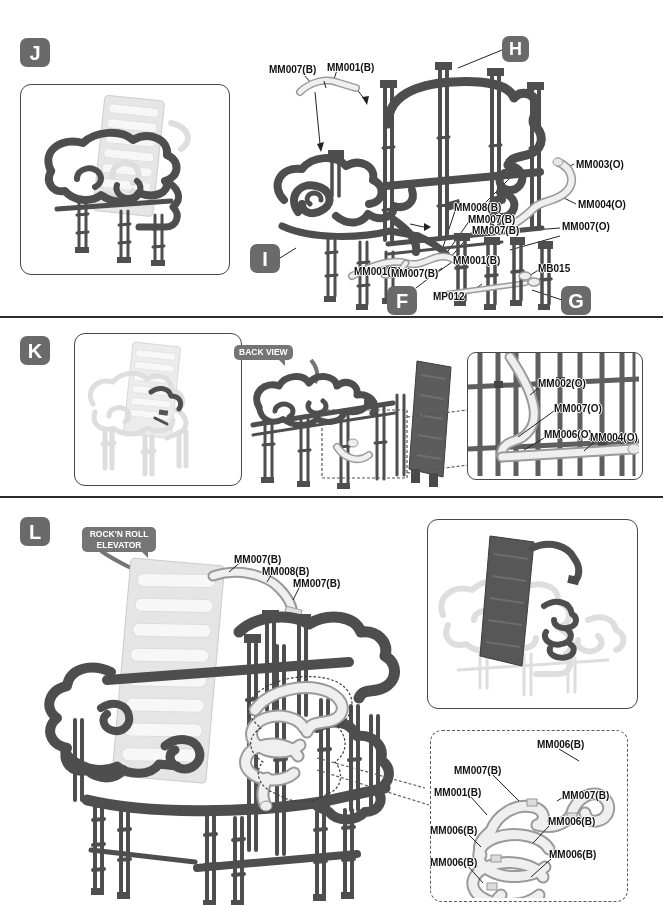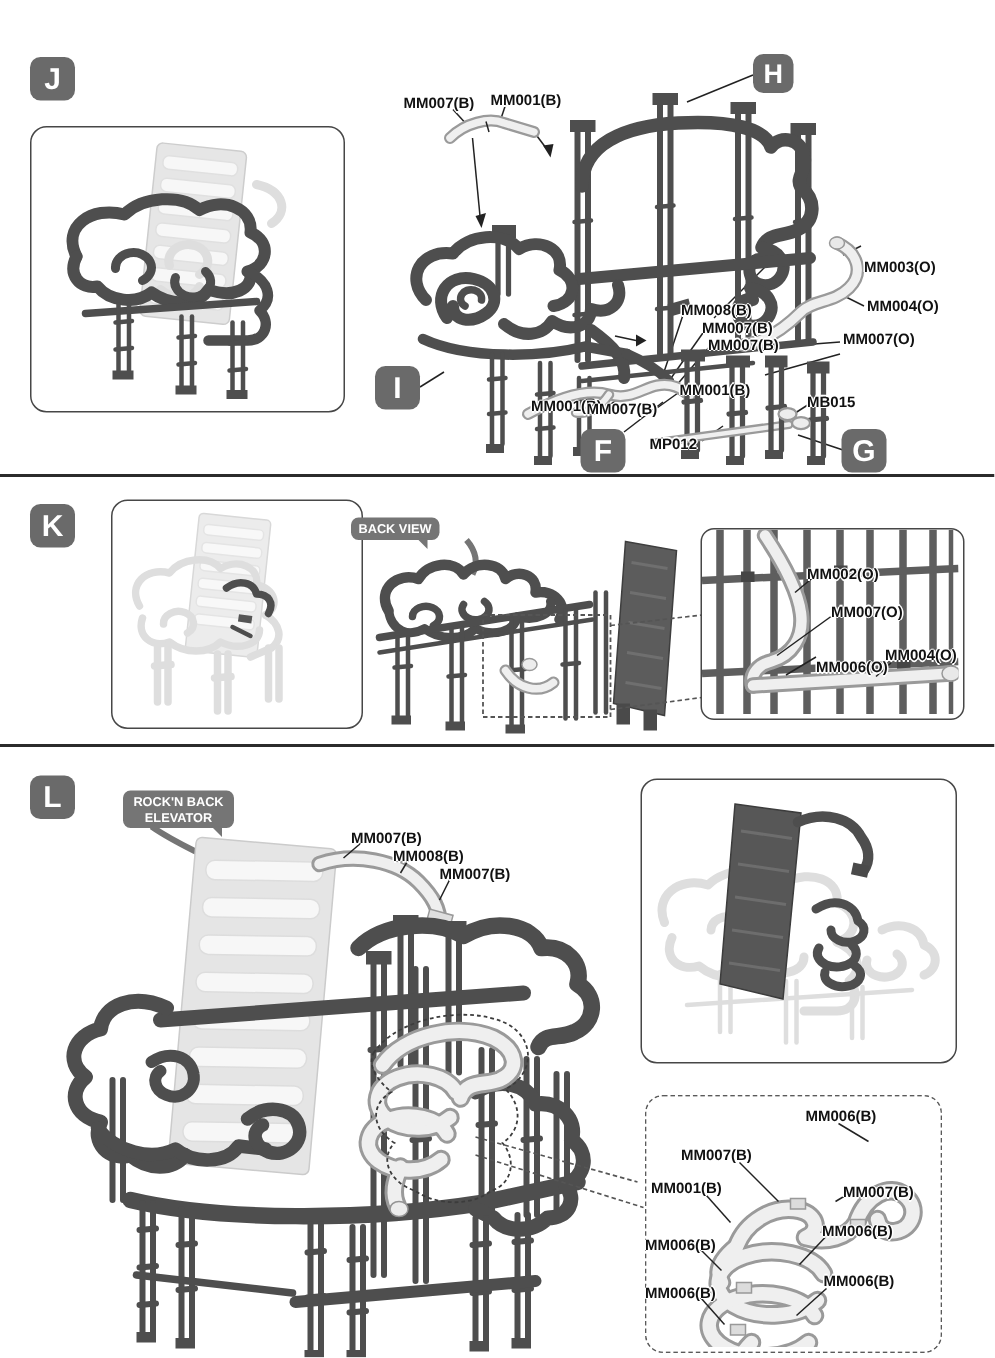--- a/index.html
+++ b/index.html
@@ -207,21 +207,21 @@
   <ellipse cx="294" cy="254" rx="6" ry="4" fill="#ededed" stroke="#999" stroke-width="1.5"></ellipse>
 </svg>
 
 <div class="badge" style="left:502px;top:36px;width:27px;height:26px;font-size:18px">H</div>
 <div class="badge" style="left:250px;top:244px">I</div>
 <div class="badge" style="left:387px;top:286px">F</div>
 <div class="badge" style="left:561px;top:286px">G</div>
 
 <div class="plabel" style="left:269px;top:64px">MM007(B)</div>
 <div class="plabel" style="left:327px;top:62px">MM001(B)</div>
-<div class="plabel" style="left:576px;top:173px">MM003(O)</div>
+<div class="plabel" style="left:576px;top:159px">MM003(O)</div>
 <div class="plabel" style="left:578px;top:199px">MM004(O)</div>
 <div class="plabel" style="left:562px;top:221px">MM007(O)</div>
 <div class="plabel" style="left:454px;top:202px">MM008(B)</div>
 <div class="plabel" style="left:468px;top:214px">MM007(B)</div>
 <div class="plabel" style="left:472px;top:225px">MM007(B)</div>
 <div class="plabel" style="left:453px;top:255px">MM001(B)</div>
 <div class="plabel" style="left:354px;top:266px">MM001(B)</div>
 <div class="plabel" style="left:391px;top:268px">MM007(B)</div>
 <div class="plabel" style="left:538px;top:263px">MB015</div>
 <div class="plabel" style="left:433px;top:291px">MP012</div>
@@ -331,27 +331,27 @@
     <ellipse cx="166" cy="96" rx="6" ry="5" fill="#e9e9e9" stroke="#999"></ellipse>
     <path class="ln" d="M74,32 L62,42"></path>
     <path class="ln" d="M86,58 L50,84"></path>
     <path class="ln" d="M76,85 L56,97"></path>
     <path class="ln" d="M126,89 L116,98"></path>
   </svg>
 </div>
 
 <div class="plabel" style="left:538px;top:378px">MM002(O)</div>
 <div class="plabel" style="left:554px;top:403px">MM007(O)</div>
-<div class="plabel" style="left:544px;top:440px">MM006(O)</div>
+<div class="plabel" style="left:544px;top:429px">MM006(O)</div>
 <div class="plabel" style="left:590px;top:432px">MM004(O)</div>
 
 <div class="badge" style="left:20px;top:517px">L</div>
 
 <div class="bubble" style="left:82px;top:527px;width:64px">
-  <div>ROCK'N BACK</div>
+  <div>ROCK'N ROLL</div>
   <div>ELEVATOR</div>
 </div>
 
 <svg class="abs" style="left:15px;top:550px" width="420" height="355" viewBox="0 0 420 355">
   <path d="M86,1 C96,8 106,13 116,18" stroke="#757575" stroke-width="4" fill="none"></path>
 
   <g transform="translate(116,8) rotate(5)">
     <rect width="94" height="218" rx="4" fill="#e5e5e5" stroke="#cbcbcb"></rect>
     <rect x="8" y="12" width="78" height="13" rx="6" fill="#f7f7f7" stroke="#dddddd" transform="rotate(-4 47 18)"></rect>
     <rect x="8" y="37" width="78" height="13" rx="6" fill="#f7f7f7" stroke="#dddddd" transform="rotate(-4 47 43)"></rect>

